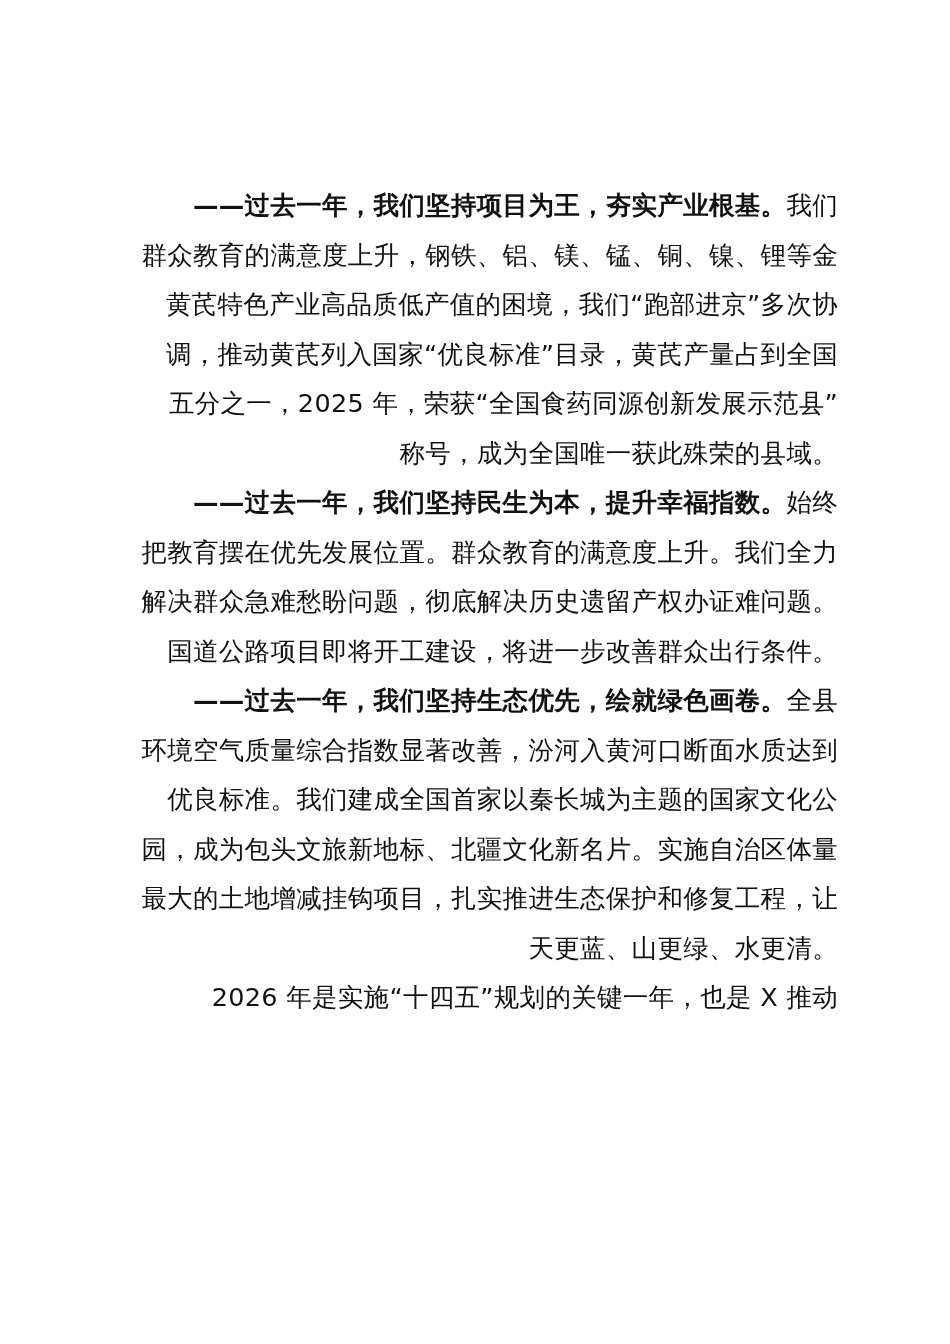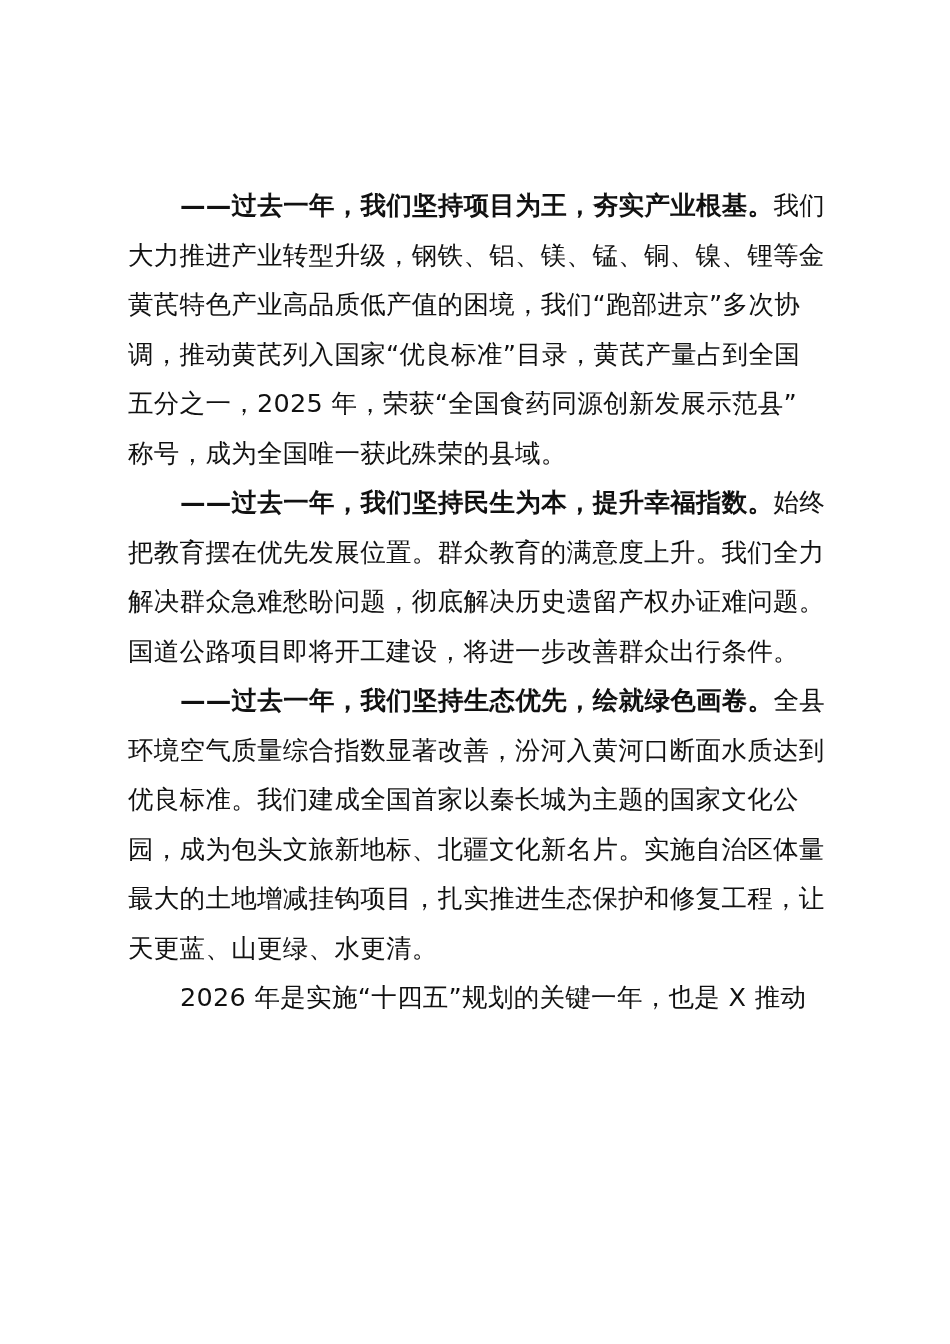--- a/index.html
+++ b/index.html
@@ -5,32 +5,33 @@
   html, body { margin: 0; padding: 0; background: #ffffff; }
   body { width: 950px; height: 1344px; position: relative; overflow: hidden; }
   .page {
     position: absolute; left: 128px; top: 181px; width: 710px;
     font-family: "DejaVu Sans", "Liberation Sans", sans-serif;
     font-size: 25.5px; color: #111111;
   }
   .line {
     height: 49.5px; line-height: 49.5px; white-space: nowrap;
     letter-spacing: 0.3px;
+    text-align: right;
   }
   .indent { padding-left: 52px; }
   .bold { font-weight: bold; }
 </style>
 </head>
 <body>
 
 <div class="page">
 
   <div>
     <div class="line indent"><span class="bold">——过去一年，我们坚持项目为王，夯实产业根基。</span><span>我们</span></div>
-    <div class="line">大力推进产业转型升级，钢铁、铝、镁、锰、铜、镍、锂等金</div>
+    <div class="line">群众教育的满意度上升，钢铁、铝、镁、锰、铜、镍、锂等金</div>
   </div>
 
   <div>
     <div class="line">黄芪特色产业高品质低产值的困境，我们“跑部进京”多次协</div>
     <div class="line">调，推动黄芪列入国家“优良标准”目录，黄芪产量占到全国</div>
     <div class="line">五分之一，2025 年，荣获“全国食药同源创新发展示范县”</div>
     <div class="line">称号，成为全国唯一获此殊荣的县域。</div>
   </div>
 
   <div>

